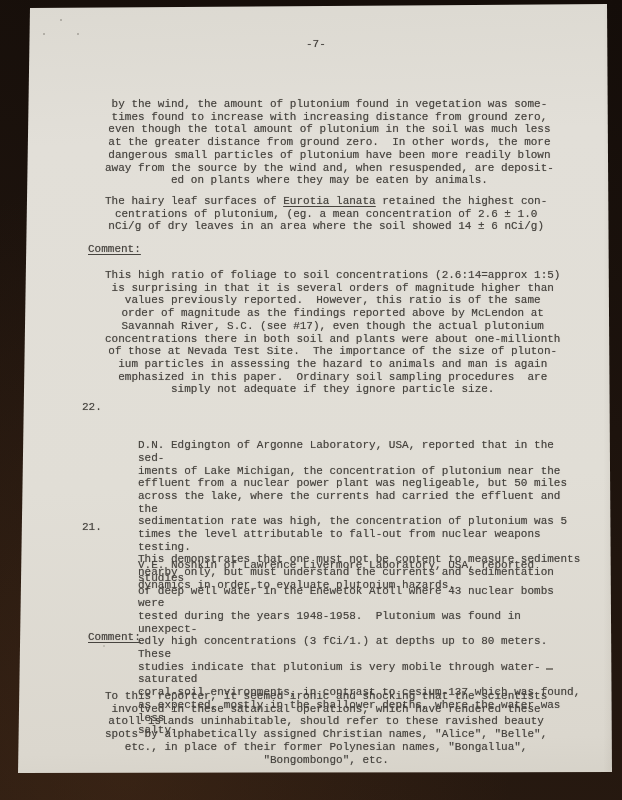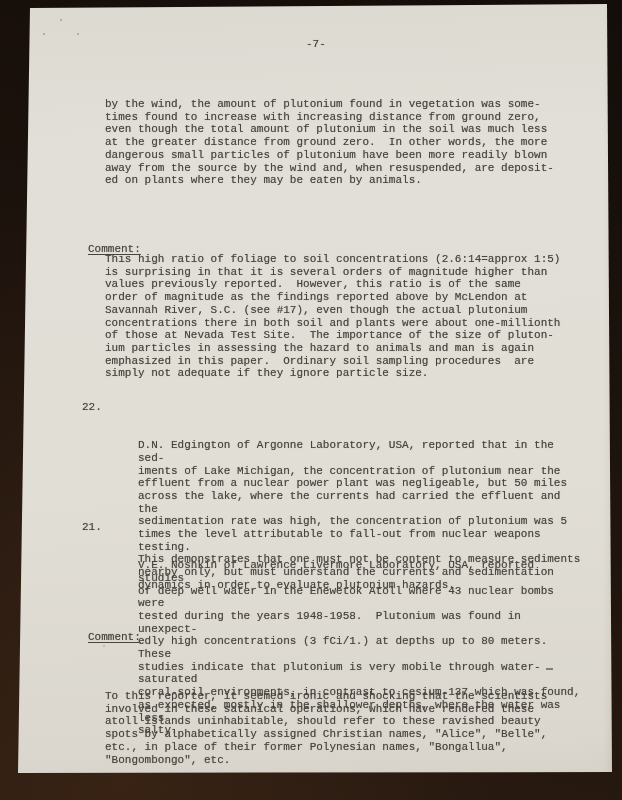--- a/index.html
+++ b/index.html
@@ -24,21 +24,21 @@
   .ink {
     position: absolute;
     color: var(--ink, #47443f);
     font-size: 11px;
     line-height: 12.7px;
     letter-spacing: 0px;
     white-space: pre-wrap;
     text-shadow: 0 0 0.7px rgba(71,68,64,0.55);
   }
   .pageno { left: 306px; top: 38px; }
-  .para { left: 105px; }
+  .para { left: 105px; text-align: center; }
   .heading { left: 88px; text-decoration: underline; text-underline-offset: 2px; }
   .u { text-decoration: underline; text-underline-offset: 2px; }
   .item { left: 82px; width: 500px; }
   .item .num { position: absolute; left: 0; top: 0; }
   .item .itembody { margin-left: 56px; white-space: pre-wrap; }
   .speck {
     position: absolute; width: 2px; height: 2px; border-radius: 50%;
     background: #85817a; opacity: 0.65;
   }
   .dash-artifact {
@@ -55,24 +55,27 @@
     <div class="ink pageno">-7-</div>
 
     <div class="ink para" style="top:98px">by the wind, the amount of plutonium found in vegetation was some-
 times found to increase with increasing distance from ground zero,
 even though the total amount of plutonium in the soil was much less
 at the greater distance from ground zero.  In other words, the more
 dangerous small particles of plutonium have been more readily blown
 away from the source by the wind and, when resuspended, are deposit-
 ed on plants where they may be eaten by animals.</div>
 
+    <div class="ink para" style="top:195px"><span>The hairy leaf surfaces of </span><span class="u">Eurotia lanata</span><span> retained the highest con-
+centrations of plutonium, (eg. a mean concentration of 2.6 ± 1.0
+nCi/g of dry leaves in an area where the soil showed 14 ± 6 nCi/g)</span></div>
 
     <div class="ink heading" style="top:243px">Comment:</div>
 
-    <div class="ink para" style="top:253px">This high ratio of foliage to soil concentrations (2.6:14=approx 1:5)
+    <div class="ink para" style="top:269px">This high ratio of foliage to soil concentrations (2.6:14=approx 1:5)
 is surprising in that it is several orders of magnitude higher than
 values previously reported.  However, this ratio is of the same
 order of magnitude as the findings reported above by McLendon at
 Savannah River, S.C. (see #17), even though the actual plutonium
 concentrations there in both soil and plants were about one-millionth
 of those at Nevada Test Site.  The importance of the size of pluton-
 ium particles in assessing the hazard to animals and man is again
 emphasized in this paper.  Ordinary soil sampling procedures  are
 simply not adequate if they ignore particle size.</div>
 

